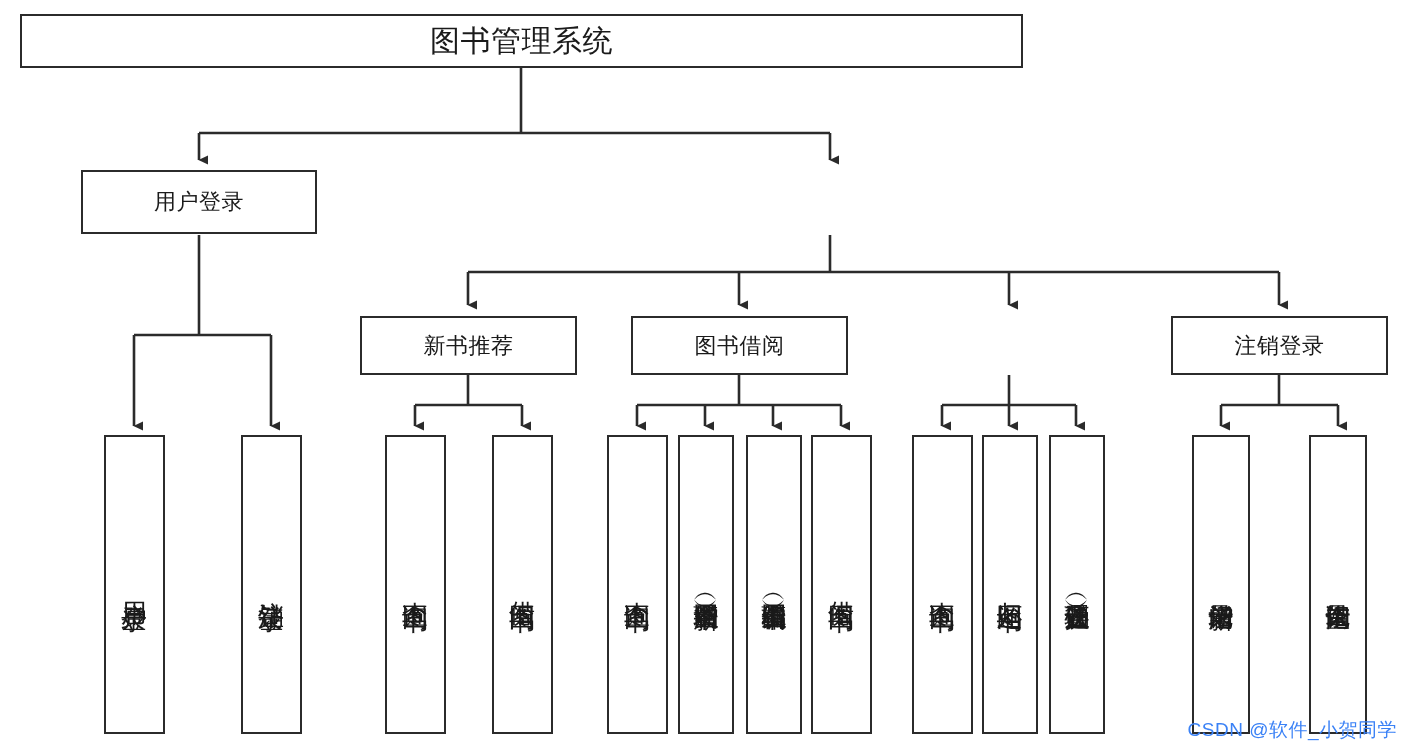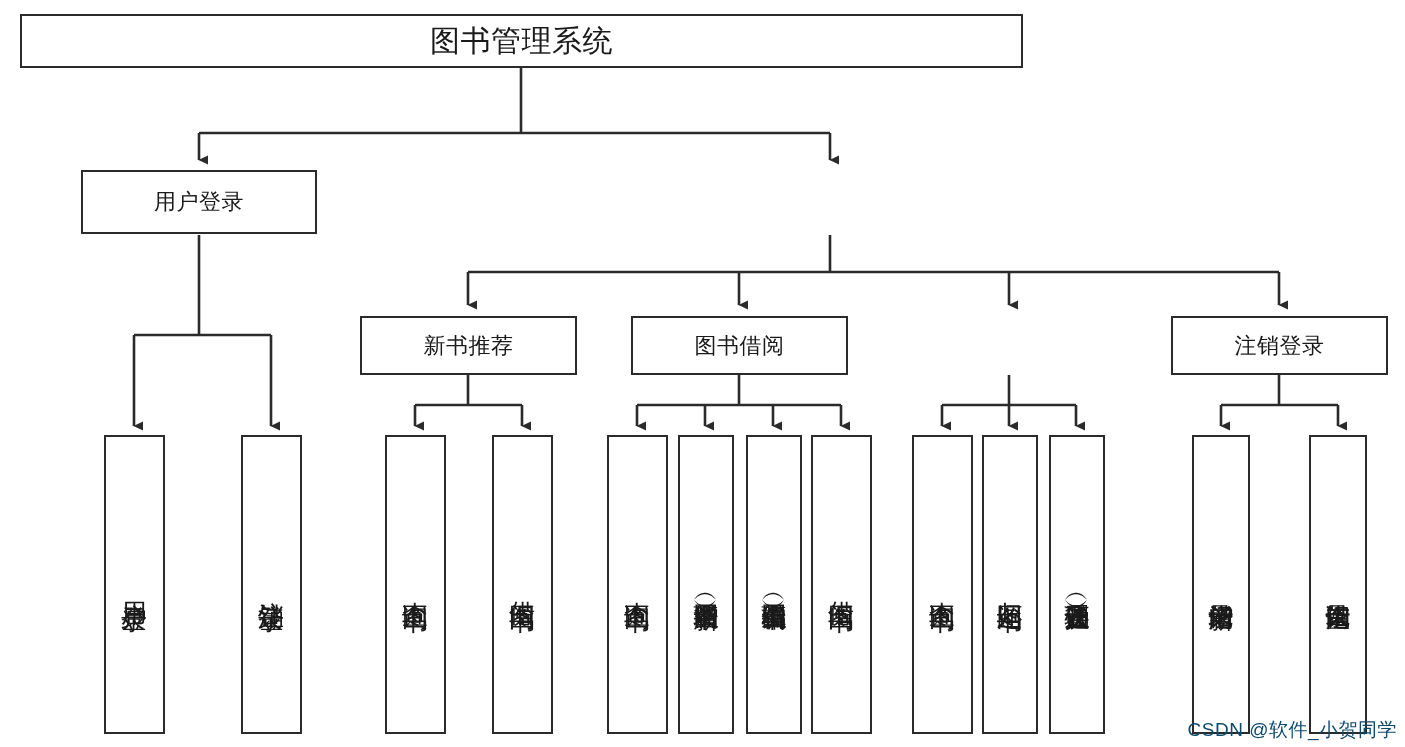--- a/index.html
+++ b/index.html
@@ -63,21 +63,21 @@
     top: 0;
     width: 1405px;
     height: 747px;
     pointer-events: none;
   }
   .watermark {
     position: absolute;
     right: 8px;
     bottom: 4px;
     font-size: 19px;
-    color: #0c4a6e;
+    color: #3b82f6;
     letter-spacing: 0.5px;
     white-space: nowrap;
   }
 </style>
 </head>
 <body>
 
 <div id="stage">
 
   <svg class="links" viewBox="0 0 1405 747">

